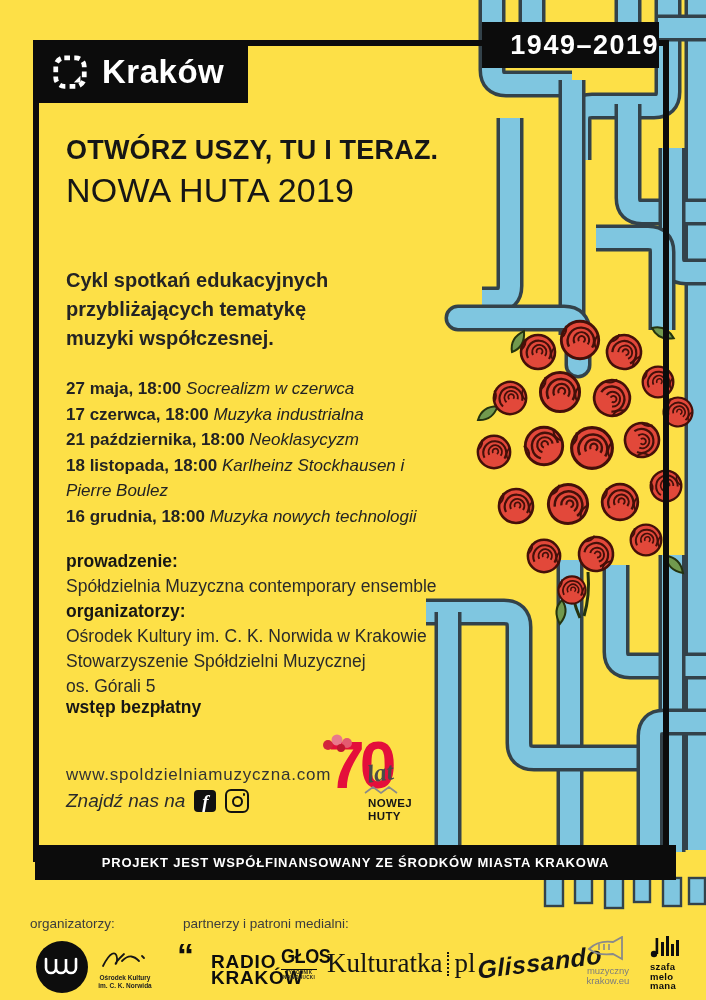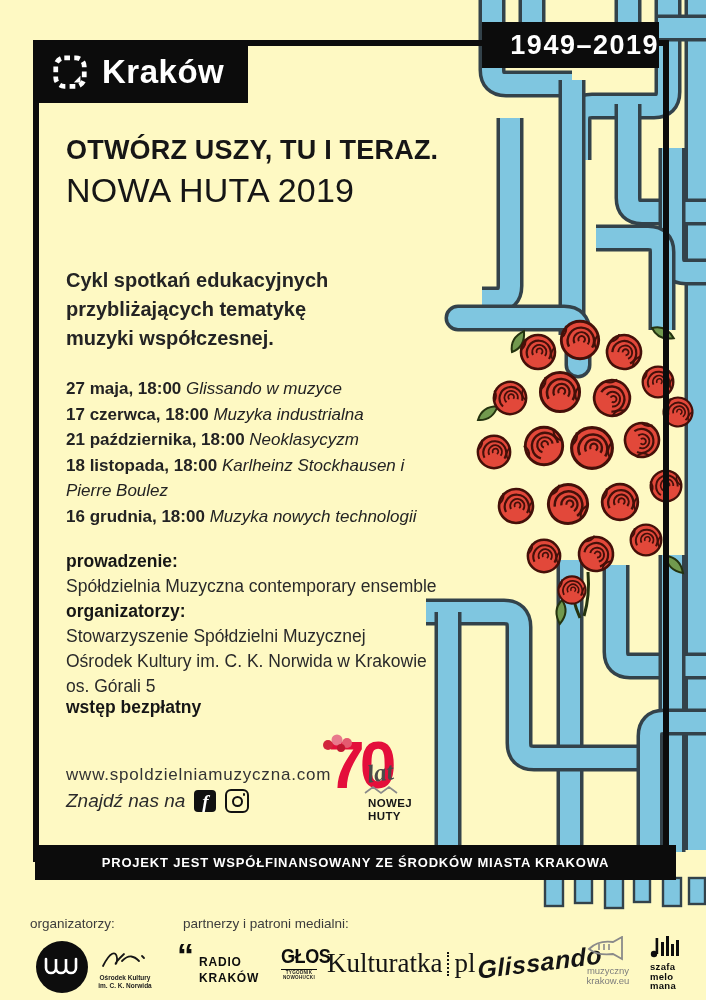--- a/index.html
+++ b/index.html
@@ -1,16 +1,16 @@
 <!DOCTYPE html>
 <html><head>
 <meta charset="utf-8">
 <style>
   html,body{margin:0;padding:0;background:#ffffff;}
-  #poster{position:relative;width:706px;height:1000px;background:#fef9c3;overflow:hidden;
+  #poster{position:relative;width:706px;height:1000px;background:#fde047;overflow:hidden;
           font-family:"Liberation Sans","DejaVu Sans",sans-serif;color:#161616;}
 
   
   #pipes-art{position:absolute;left:420px;top:0;width:286px;height:912px;z-index:1;}
 
   
   #frame{position:absolute;left:33px;top:40px;width:624px;height:810px;
          border:6px solid #0c0c0c;z-index:2;}
 
   
@@ -62,21 +62,21 @@
   .ftr{position:absolute;z-index:5;}
   .ftr-label{font-size:13.5px;color:#3c3c3c;}
   #f-org-label{left:30px;top:916px;}
   #f-partner-label{left:183px;top:916px;}
   #logo-sm{left:36px;top:941px;width:52px;height:52px;background:#0d0d0d;border-radius:50%;
            display:flex;align-items:center;justify-content:center;}
   #logo-norwid{left:96px;top:948px;width:58px;text-align:center;}
   #logo-norwid .tiny{font-size:6.5px;line-height:7.5px;color:#222;font-weight:700;}
   #logo-radio{left:177px;top:944px;display:flex;}
   #logo-radio .q{font-size:34px;font-weight:900;line-height:22px;color:#0d0d0d;letter-spacing:-3px;}
-  #logo-radio .rk{margin-left:8px;margin-top:10px;font-size:12px;font-weight:800;line-height:16px;letter-spacing:.8px;color:#0d0d0d;}
+  #logo-radio .rk{margin-left:20px;margin-top:10px;font-size:19px;font-weight:800;line-height:16px;letter-spacing:.8px;color:#0d0d0d;}
   #logo-glos{left:281px;top:944px;width:36px;text-align:center;}
   #logo-glos .g{font-size:21px;font-weight:800;letter-spacing:-.5px;color:#0d0d0d;display:inline-block;transform:scaleX(.86);transform-origin:left;}
   #logo-glos .gs{border-top:1.6px solid #0d0d0d;margin-top:1px;font-size:4.6px;font-weight:700;color:#222;line-height:5.4px;letter-spacing:.3px;}
   #logo-kulturatka{left:327px;top:948px;display:flex;align-items:center;font-family:"Liberation Serif",serif;font-size:27px;color:#141414;}
   #logo-kulturatka .dots{height:24px;border-left:2.4px dotted #141414;margin:0 5px;}
   #logo-glissando{left:477px;top:948px;font-size:25px;font-weight:800;font-style:italic;color:#141414;
                   transform:rotate(-7deg) skewX(-4deg);letter-spacing:.5px;}
   #logo-muzyczny{left:585px;top:936px;width:46px;text-align:center;}
   #logo-muzyczny .mt{font-size:9.5px;line-height:10px;color:#7d7d7d;}
   #logo-szafa{left:650px;top:934px;width:38px;text-align:left;}
@@ -194,21 +194,21 @@
   <div id="title" class="col">
     <div class="t1">OTWÓRZ USZY, TU I TERAZ.</div>
     <div class="t2">NOWA HUTA 2019</div>
   </div>
 
   <div id="intro" class="col">Cykl spotkań edukacyjnych przybliżających tematykę muzyki współczesnej.</div>
 
   <div id="events" class="col">
     <div class="event">
       <span class="ev-date">27 maja, 18:00</span>
-      <span class="ev-title">Glissando w muzyce</span>
+      <span class="ev-title">Socrealizm w czerwca</span>
     </div>
     <div class="event">
       <span class="ev-date">17 czerwca, 18:00</span>
       <span class="ev-title">Muzyka industrialna</span>
     </div>
     <div class="event">
       <span class="ev-date">21 października, 18:00</span>
       <span class="ev-title">Neoklasycyzm</span>
     </div>
     <div class="event">
@@ -218,22 +218,22 @@
     <div class="event">
       <span class="ev-date">16 grudnia, 18:00</span>
       <span class="ev-title">Muzyka nowych technologii</span>
     </div>
   </div>
 
   <div id="credits" class="col">
     <div class="lbl">prowadzenie:</div>
     <div>Spółdzielnia Muzyczna contemporary ensemble</div>
     <div class="lbl">organizatorzy:</div>
+    <div>Ośrodek Kultury im. C. K. Norwida w Krakowie</div>
     <div>Stowarzyszenie Spółdzielni Muzycznej</div>
-    <div>Ośrodek Kultury im. C. K. Norwida w Krakowie</div>
     <div>os. Górali 5</div>
   </div>
 
   <div id="admission" class="col">wstęp bezpłatny</div>
 
   <a id="website" class="col">www.spoldzielniamuzyczna.com</a>
   <div id="findus" class="col">
     <span>Znajdź nas na</span>
     <span class="fb">
         <span>f</span>

